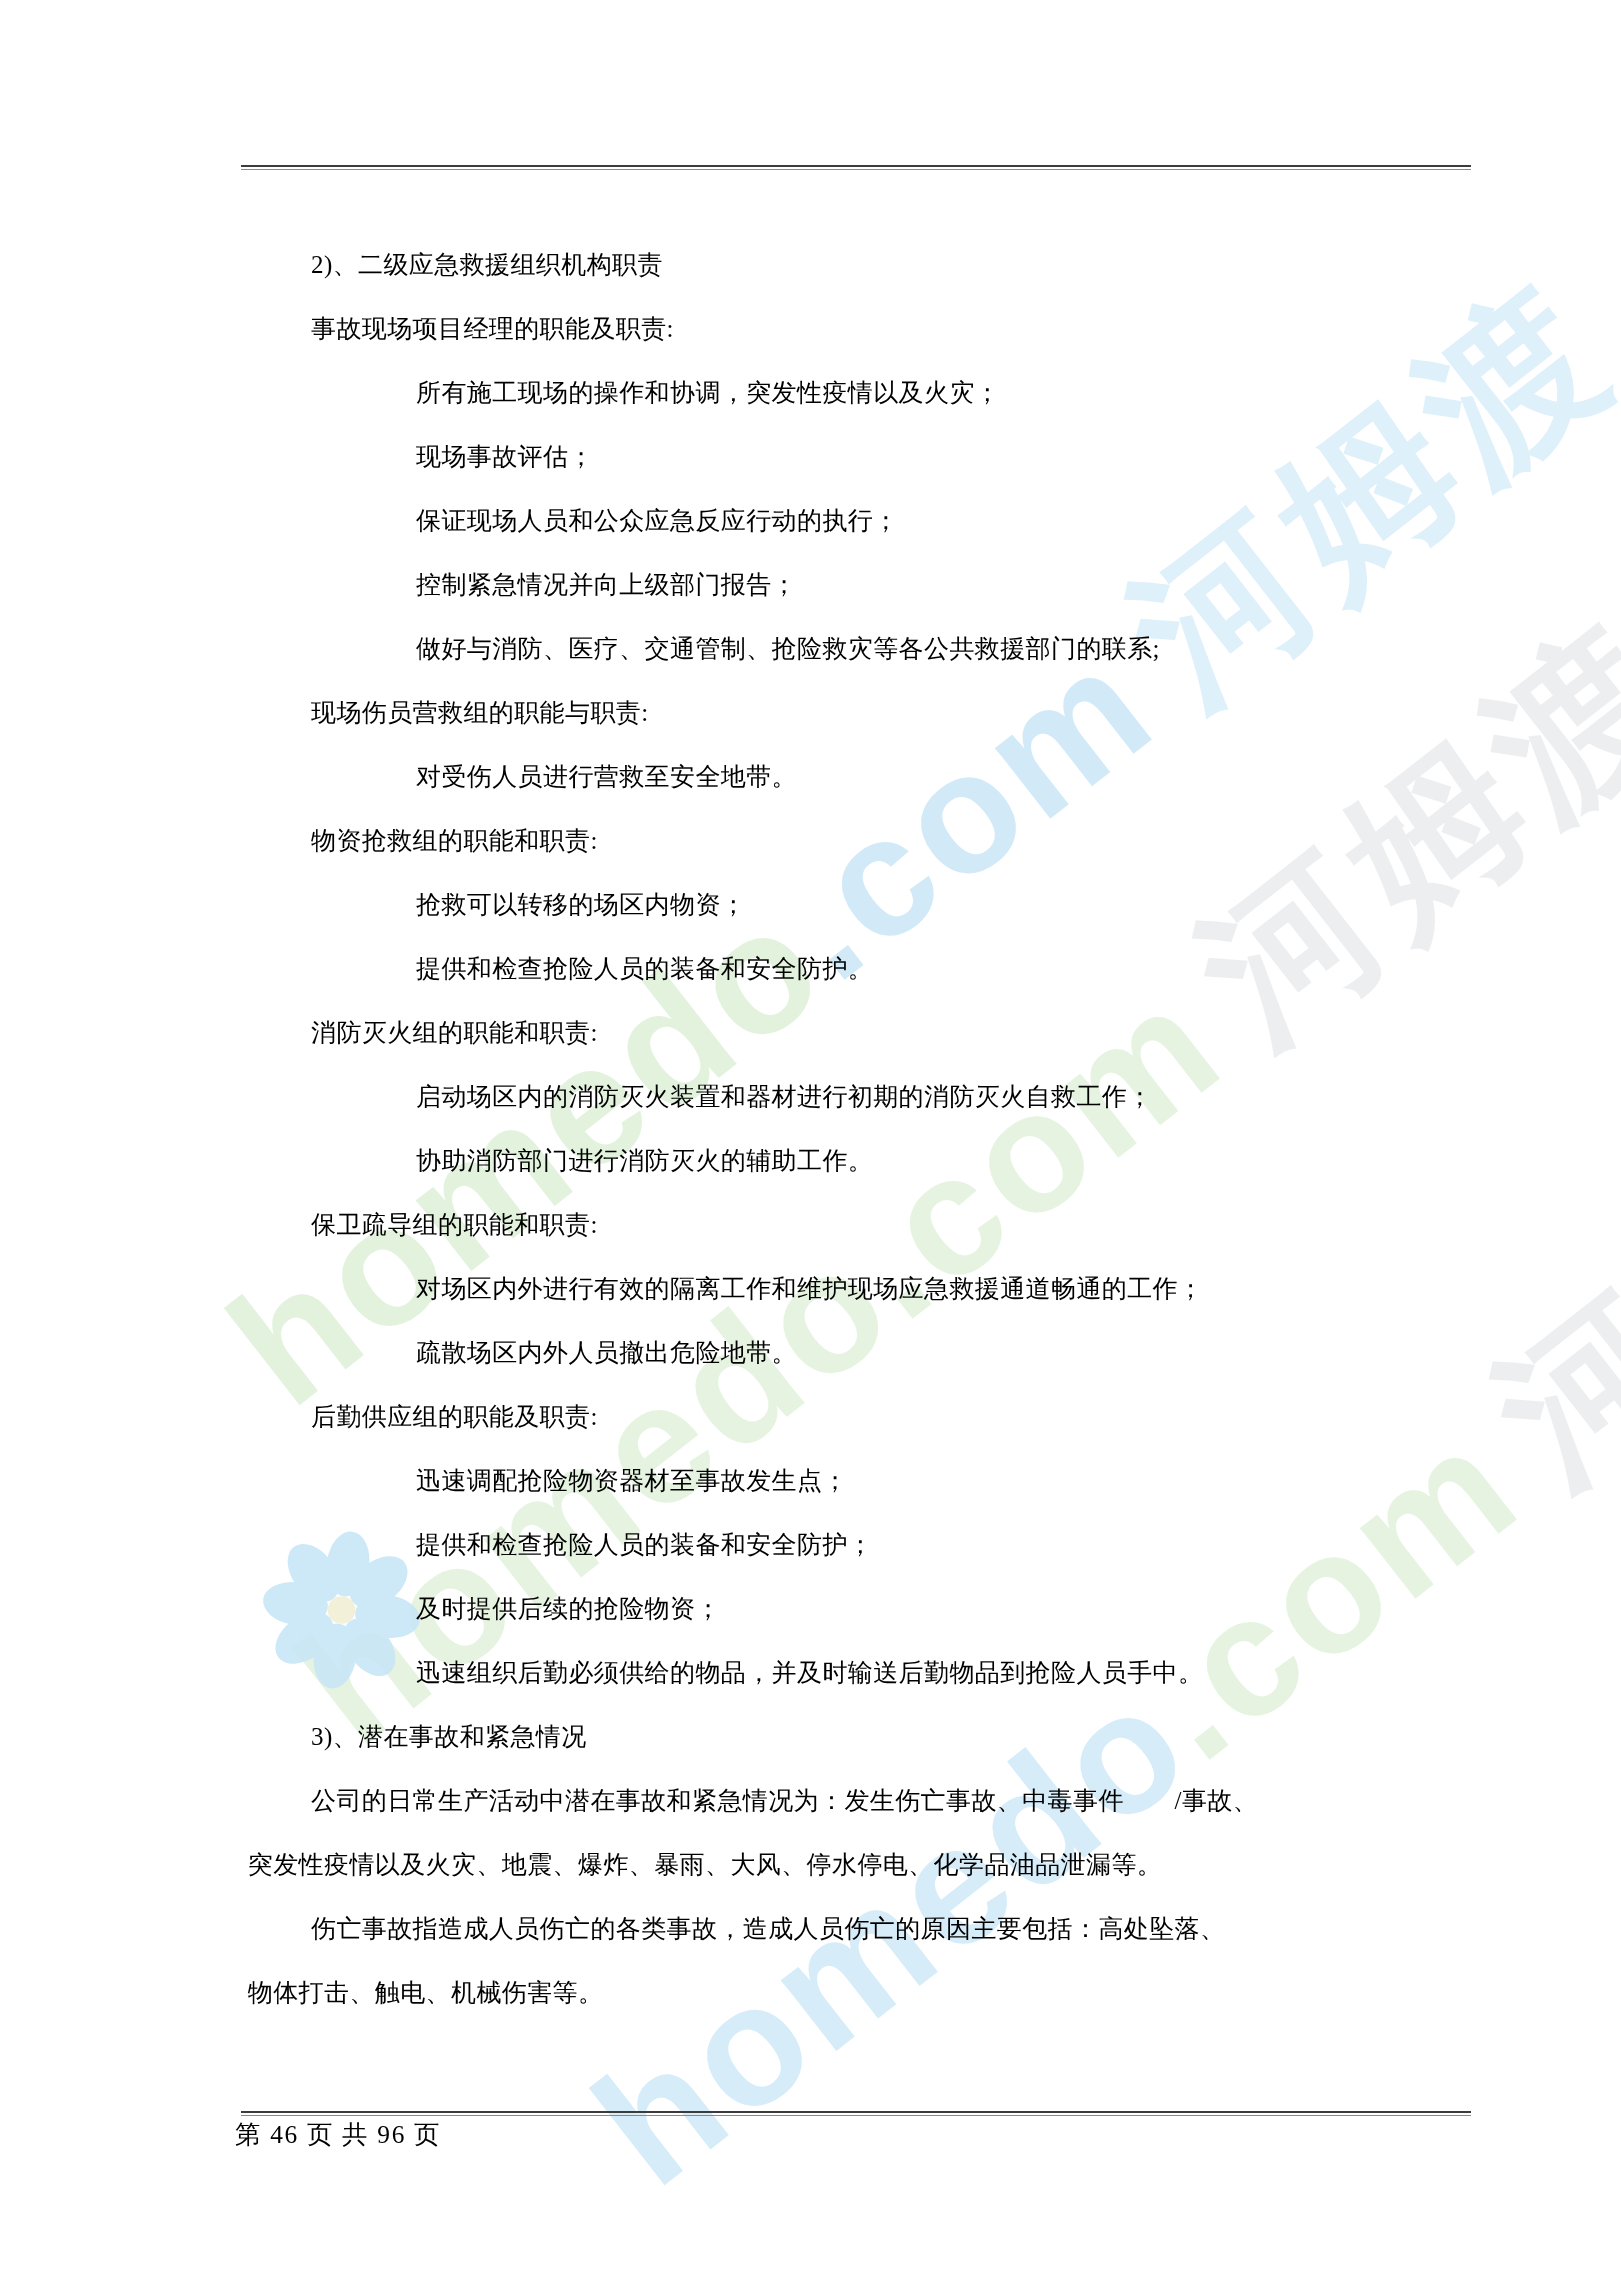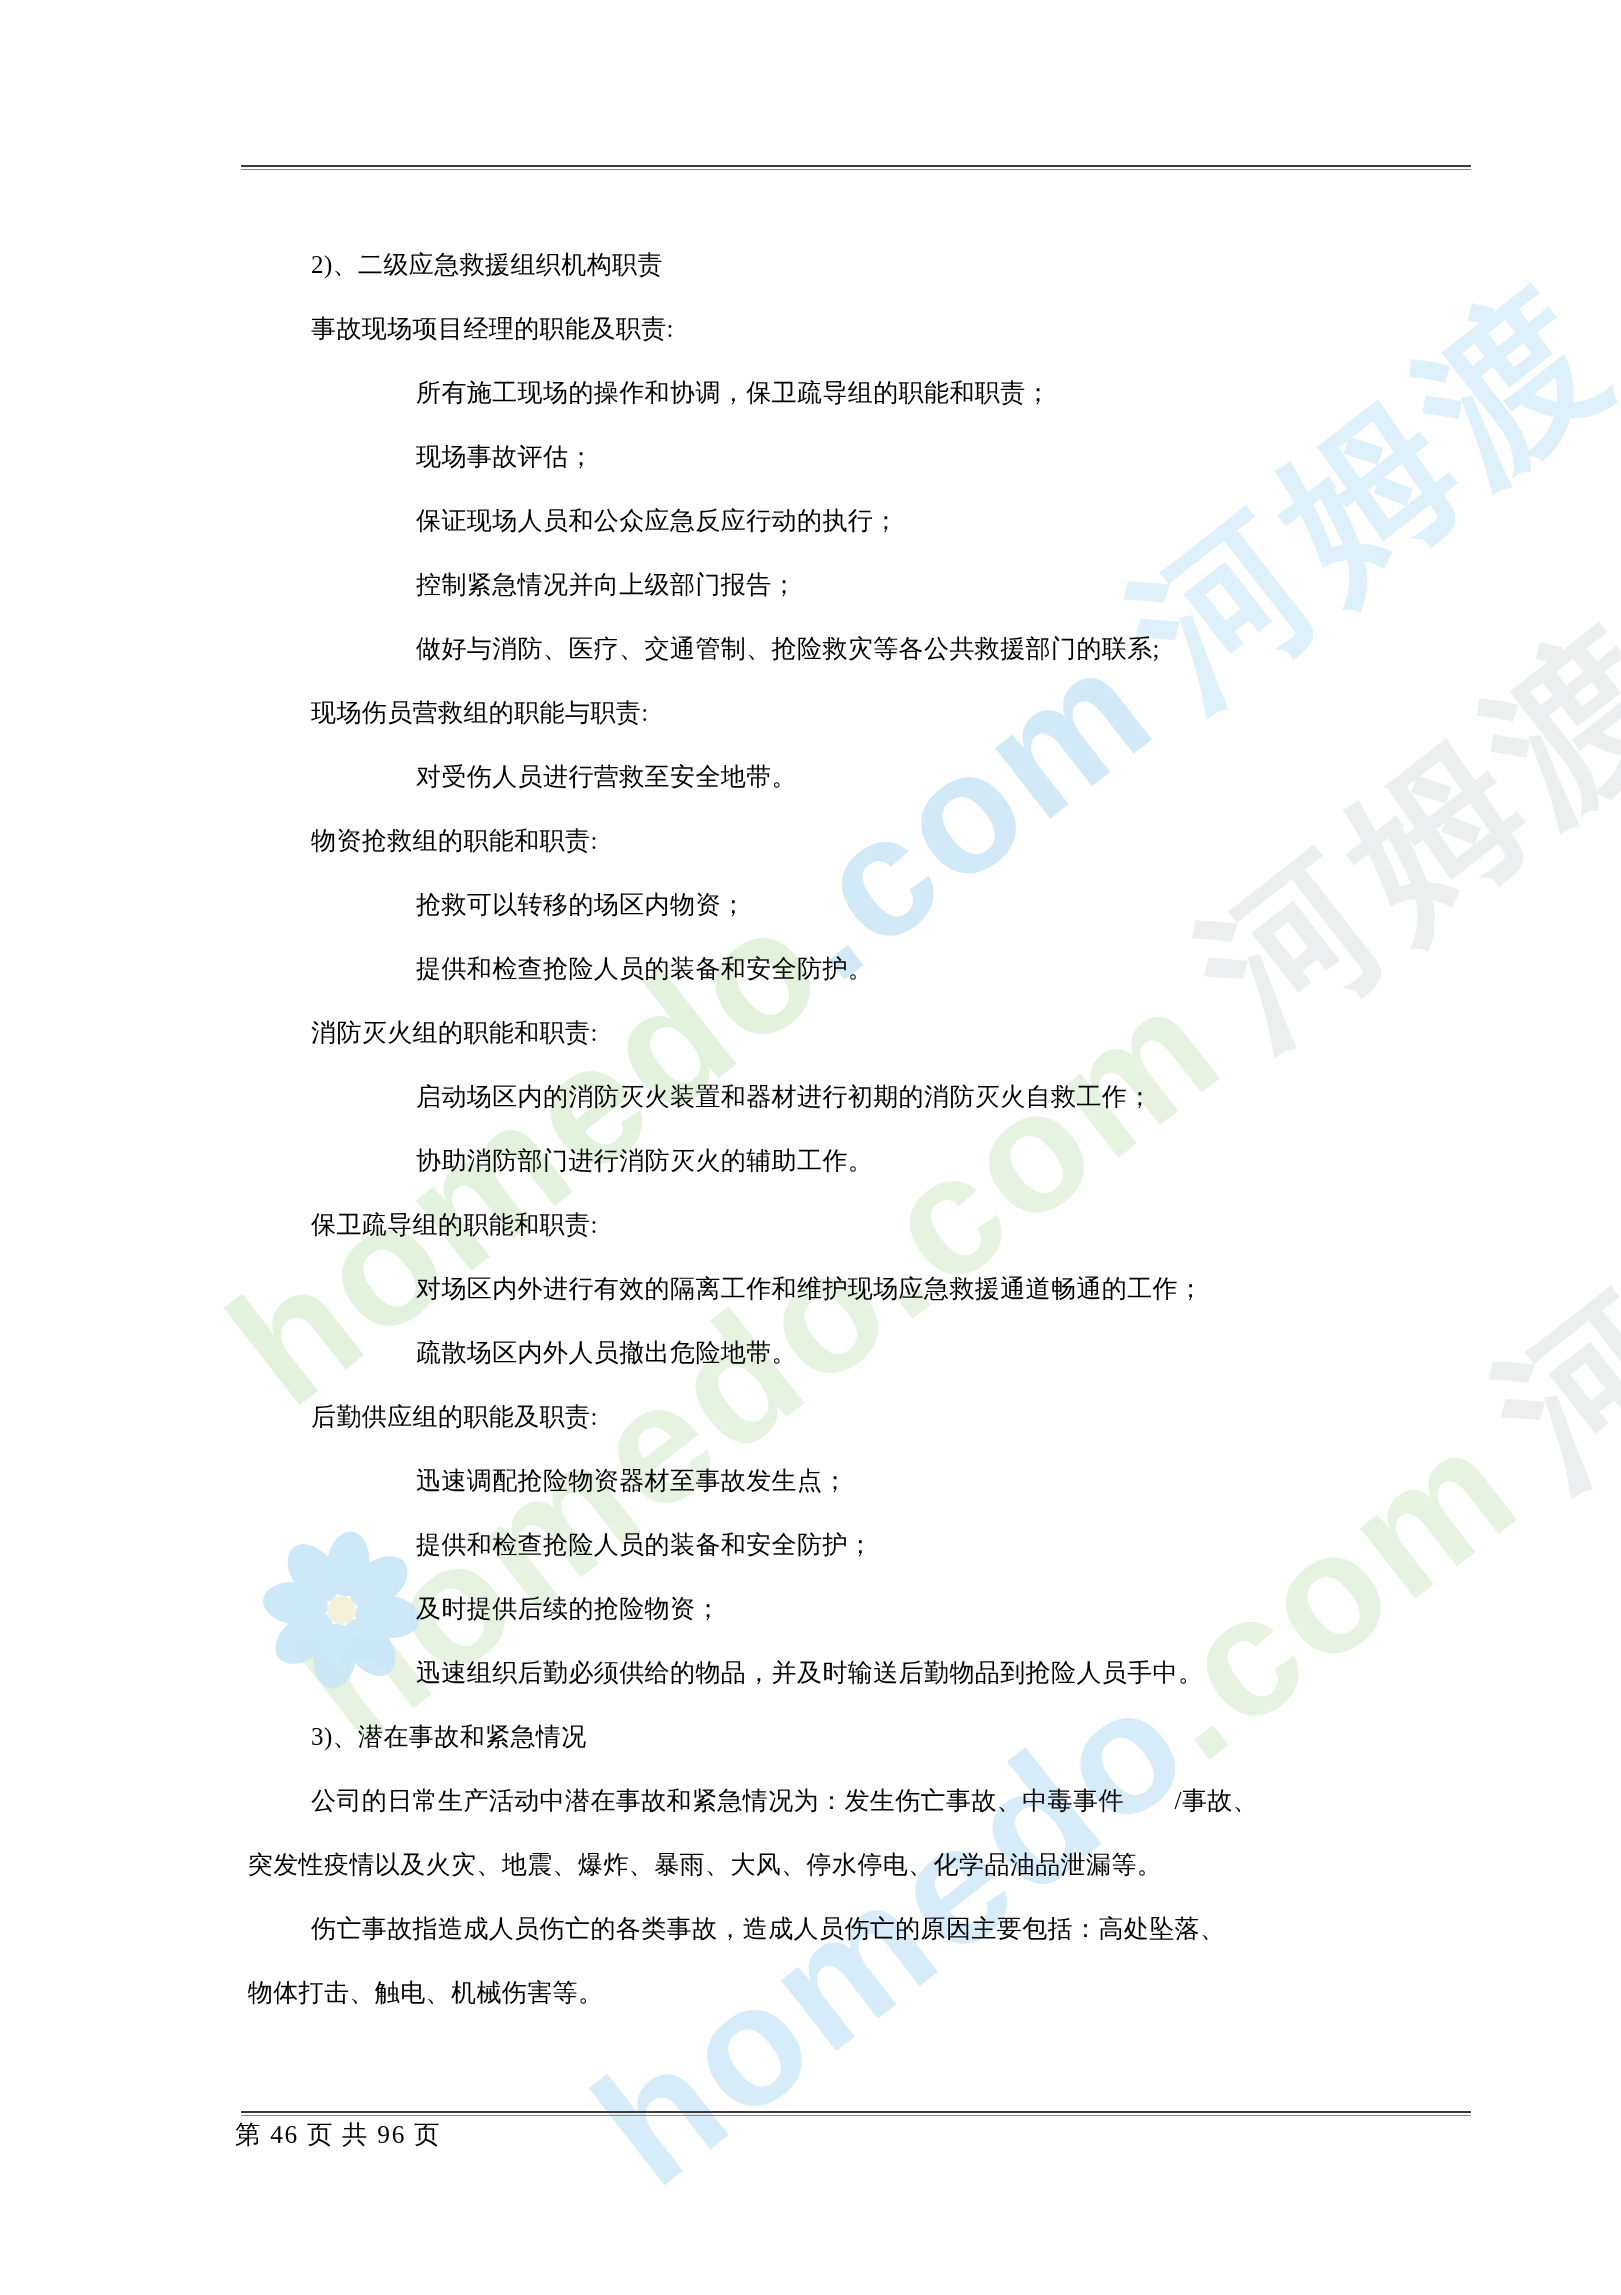--- a/index.html
+++ b/index.html
@@ -83,21 +83,21 @@
         <circle cx="0" cy="0" r="17" fill="var(--wm-flower-center)"></circle>
       </g>
     </svg>
   </div>
 
   <div class="rule header"></div>
 
   <div class="doc-lines">
       <div class="line ind1">2)、二级应急救援组织机构职责</div>
       <div class="line ind1">事故现场项目经理的职能及职责:</div>
-      <div class="line ind2">所有施工现场的操作和协调，保卫疏导组的职能和职责；</div>
+      <div class="line ind2">所有施工现场的操作和协调，突发性疫情以及火灾；</div>
       <div class="line ind2">现场事故评估；</div>
       <div class="line ind2">保证现场人员和公众应急反应行动的执行；</div>
       <div class="line ind2">控制紧急情况并向上级部门报告；</div>
       <div class="line ind2">做好与消防、医疗、交通管制、抢险救灾等各公共救援部门的联系;</div>
       <div class="line ind1">现场伤员营救组的职能与职责:</div>
       <div class="line ind2">对受伤人员进行营救至安全地带。</div>
       <div class="line ind1">物资抢救组的职能和职责:</div>
       <div class="line ind2">抢救可以转移的场区内物资；</div>
       <div class="line ind2">提供和检查抢险人员的装备和安全防护。</div>
       <div class="line ind1">消防灭火组的职能和职责:</div>

